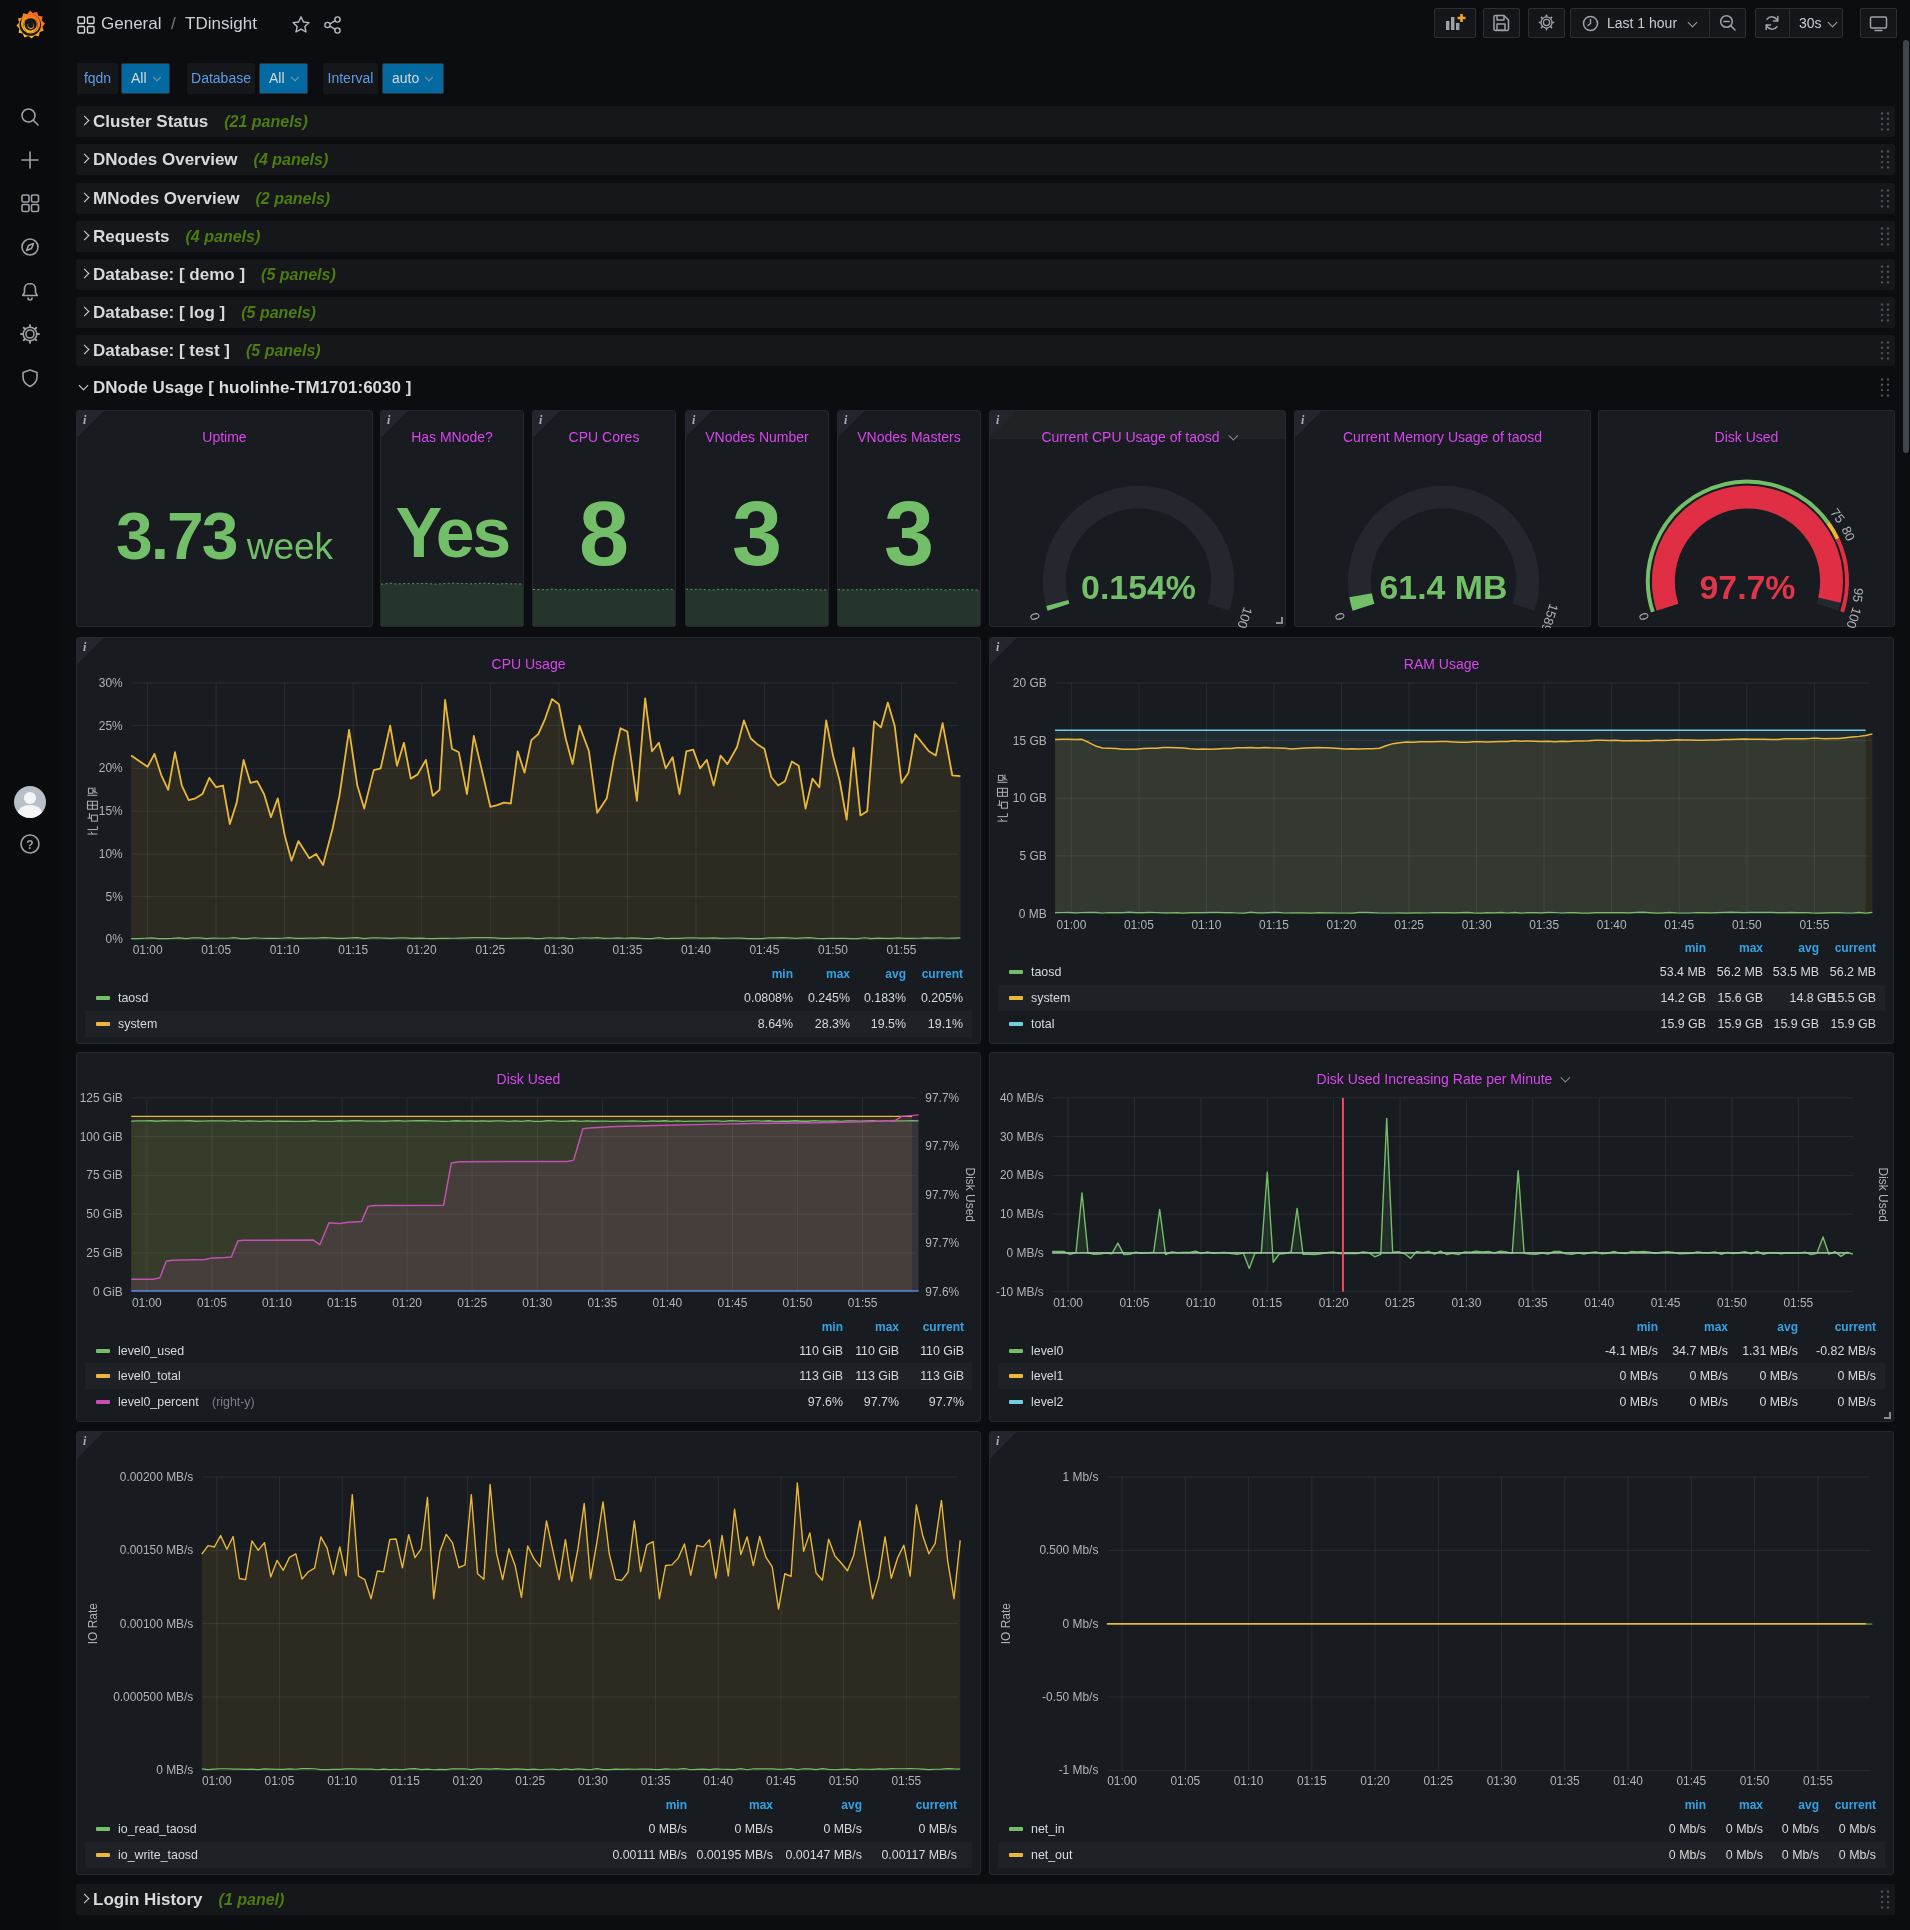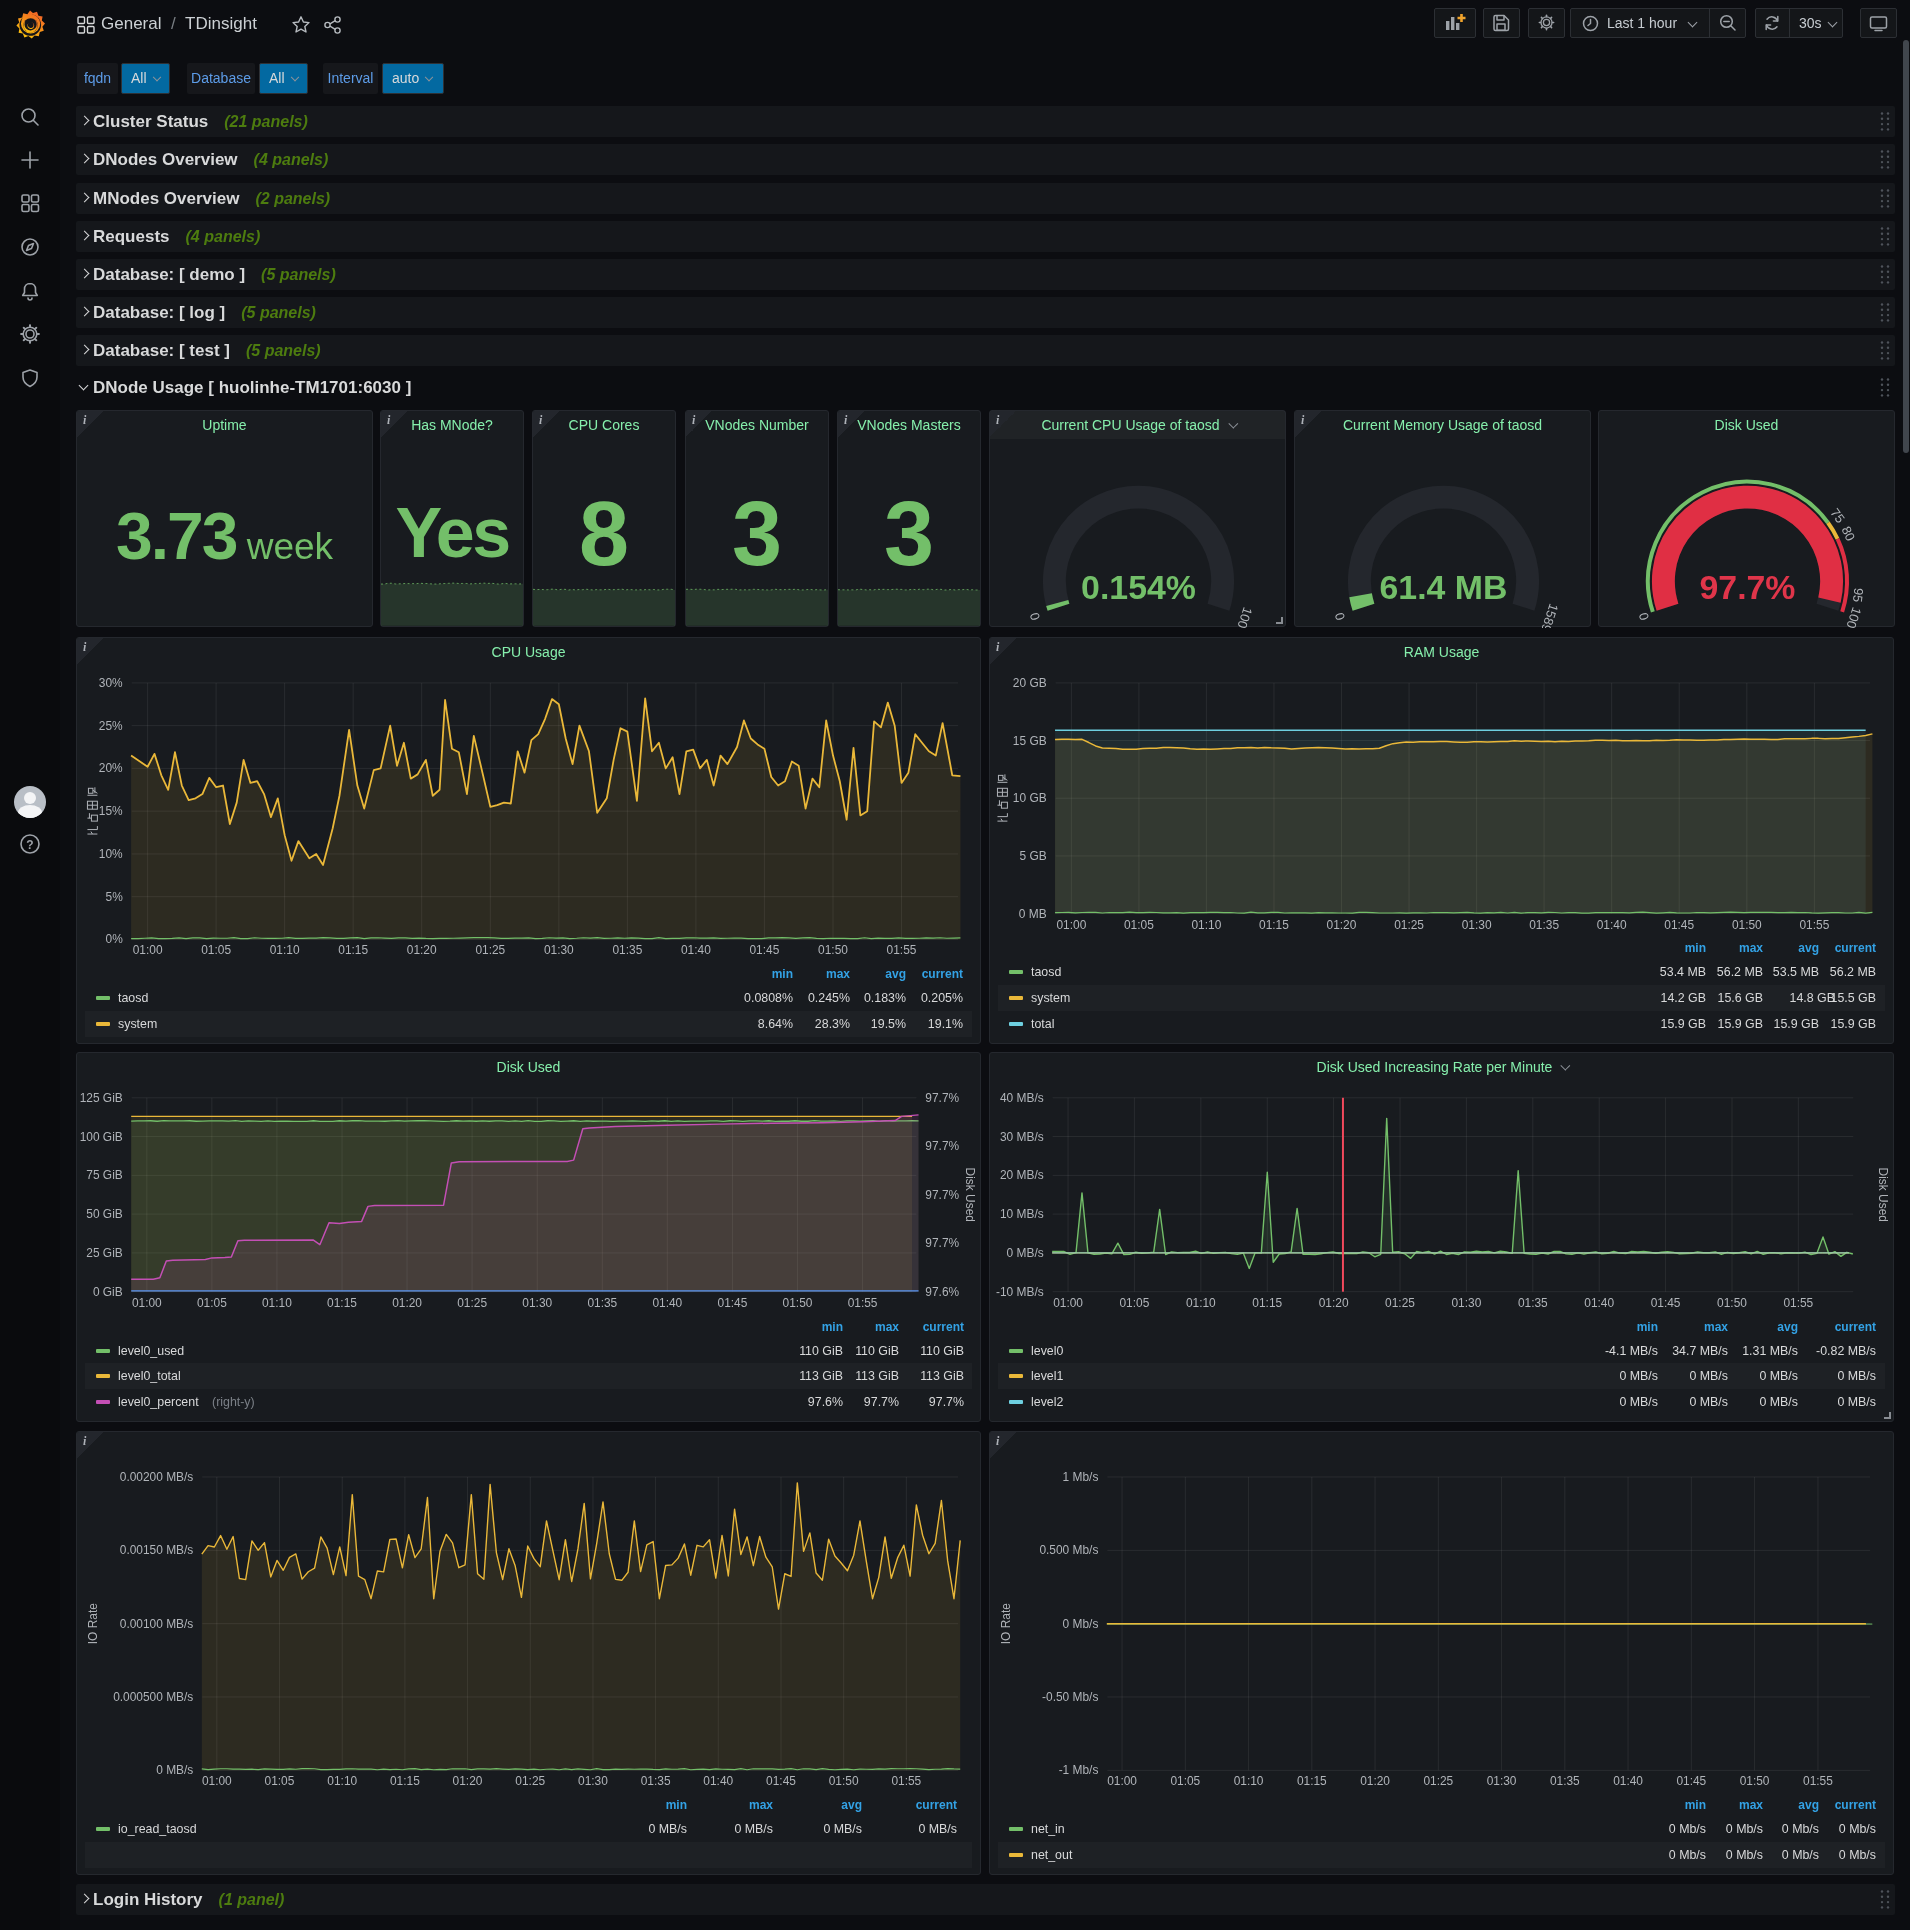--- a/index.html
+++ b/index.html
@@ -1,16 +1,16 @@
 <!DOCTYPE html>
 <html><head><meta charset="utf-8"><title>TDinsight</title><style>
 *{margin:0;padding:0;box-sizing:border-box}
 body{width:1910px;height:1930px;background:#0c0d11;font-family:"Liberation Sans",sans-serif;color:#d8d9da;overflow:hidden;position:relative}
 .panel{position:absolute;background:#181b1f;border:1px solid #25282e;border-radius:3px}
-.ptitle{position:absolute;top:0;left:0;right:0;height:28px;line-height:28px;text-align:center;font-size:14px;font-weight:500;color:#86efac;white-space:nowrap}
+.ptitle{position:absolute;top:12px;left:0;right:0;height:28px;line-height:28px;text-align:center;font-size:14px;font-weight:500;color:#d946ef;white-space:nowrap}
 .icorner{position:absolute;top:0;left:0;width:26px;height:26px;background:linear-gradient(135deg,#23262c 50%,rgba(0,0,0,0) 50%);border-radius:2px 0 0 0}
 .ii{position:absolute;top:2px;left:6px;font-family:"Liberation Serif",serif;font-style:italic;font-weight:700;font-size:12px;color:#aeb2b8}
 .tchev{display:inline-block;width:7px;height:7px;border-right:1.6px solid #8e939a;border-bottom:1.6px solid #8e939a;transform:rotate(45deg) translateY(-4px);margin-left:7px}
 .row{position:absolute;left:76px;width:1819px;height:31px;background:#15171b;border-radius:2px}
 .rowt{position:absolute;left:17px;top:0;height:31px;line-height:31px;font-size:17px;font-weight:600;color:#d8d9da;white-space:nowrap}
 .rowc{font-size:16px;font-style:italic;color:#4d7c0f;font-weight:700;margin-left:16px}
 .rchev{position:absolute;left:5px;top:11.4px;width:7px;height:7px;border-right:1.9px solid #d8d9da;border-bottom:1.9px solid #d8d9da;transform:rotate(-45deg)}
 .rchevd{position:absolute;left:4px;top:10px;width:7px;height:7px;border-right:1.9px solid #d8d9da;border-bottom:1.9px solid #d8d9da;transform:rotate(45deg)}
 .dots{position:absolute;right:4px;top:5px;width:11px;height:21px}
 .lgh{position:absolute;left:0;right:0;height:18px;line-height:18px;font-size:12px;font-weight:700;color:#33a2e5}
@@ -791,20 +791,28 @@
     </div>
     <div class="lgr" style="top:388px">
       <span class="sw" style="background:#73bf69"></span>
       <span class="lgn">io_read_taosd</span>
       <span class="lgv" style="right:293px">0 MB/s</span>
       <span class="lgv" style="right:207px">0 MB/s</span>
       <span class="lgv" style="right:118px">0 MB/s</span>
       <span class="lgv" style="right:23px">0 MB/s</span>
     </div>
     <div class="lgz" style="top:410px"></div>
+    <div class="lgr" style="top:414px">
+      <span class="sw" style="background:#eab839"></span>
+      <span class="lgn">io_write_taosd</span>
+      <span class="lgv" style="right:293px">0.00111 MB/s</span>
+      <span class="lgv" style="right:207px">0.00195 MB/s</span>
+      <span class="lgv" style="right:118px">0.00147 MB/s</span>
+      <span class="lgv" style="right:23px">0.00117 MB/s</span>
+    </div>
   </div>
 <div class="panel" style="left:989px;top:1431px;width:905px;height:444px">
     <div class="icorner"></div>
     <span class="ii">i</span>
     <svg width="905" height="444" viewBox="0 0 910 446" style="position:absolute;left:0;top:0">
       <line x1="118.0" y1="340.0" x2="885.0" y2="340.0" stroke="rgba(255,255,255,0.08)" stroke-width="1"></line>
       <text x="109.0" y="340.0" font-size="12" fill="#b0b4b9" text-anchor="end" font-weight="400" dominant-baseline="central" style="">-1 Mb/s</text>
       <line x1="118.0" y1="266.2" x2="885.0" y2="266.2" stroke="rgba(255,255,255,0.08)" stroke-width="1"></line>
       <text x="109.0" y="266.2" font-size="12" fill="#b0b4b9" text-anchor="end" font-weight="400" dominant-baseline="central" style="">-0.50 Mb/s</text>
       <line x1="118.0" y1="192.5" x2="885.0" y2="192.5" stroke="rgba(255,255,255,0.08)" stroke-width="1"></line>

